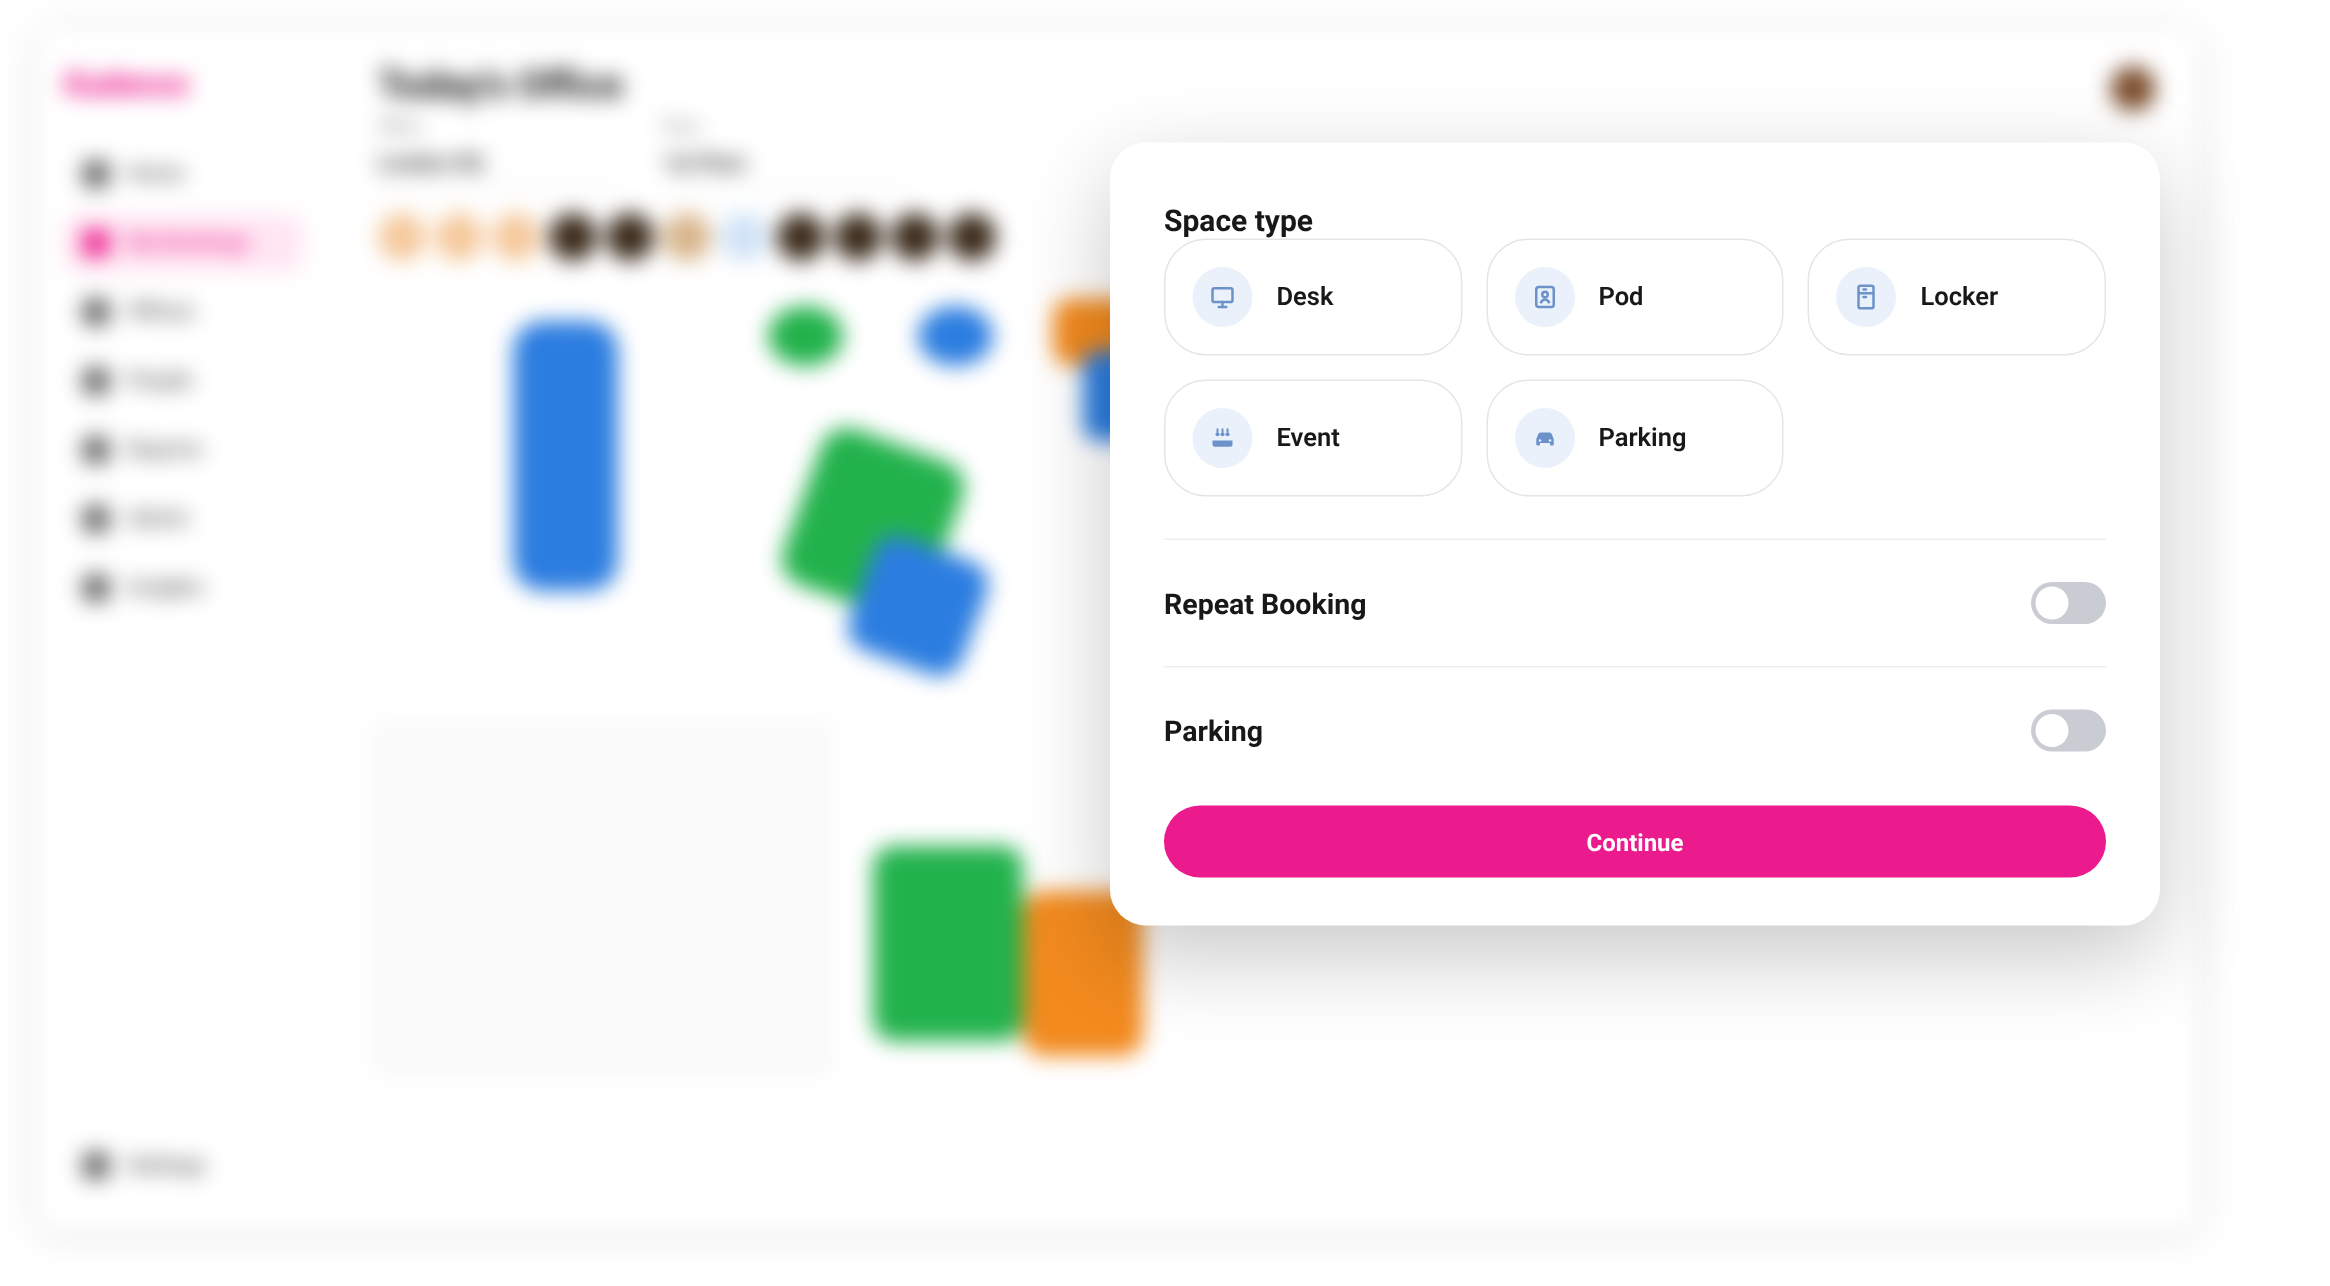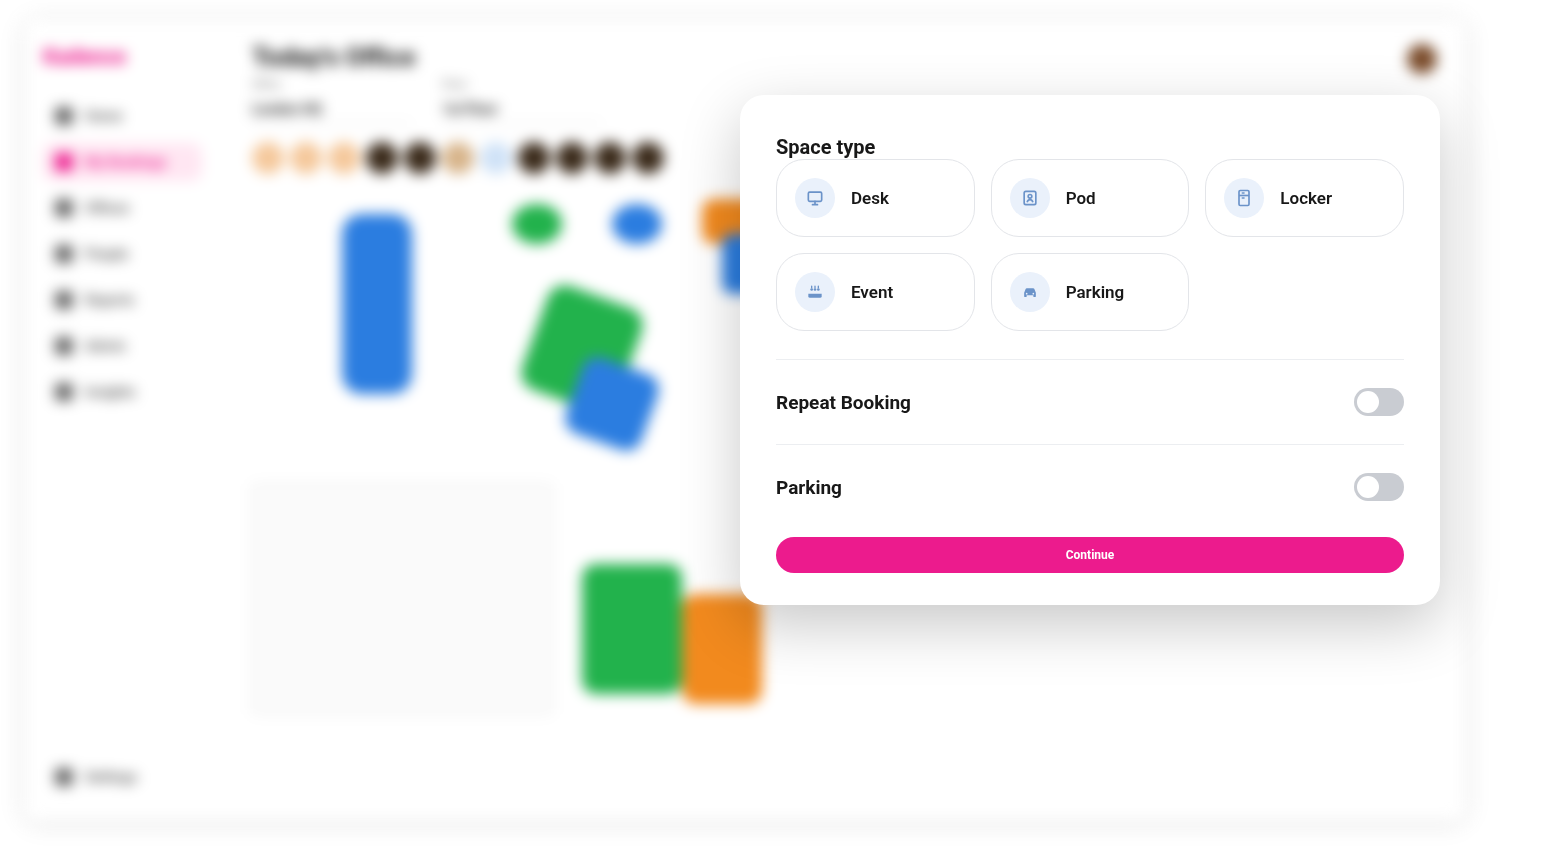--- a/index.html
+++ b/index.html
@@ -32,21 +32,21 @@
 .type-grid{display:grid;grid-template-columns:repeat(3,1fr);gap:16px;margin-bottom:28px}
 .type-card{display:flex;align-items:center;gap:16px;border:1px solid #e3e5e9;border-radius:28px;padding:18px 18px;cursor:pointer;background:#fff}
 .type-ico{width:40px;height:40px;border-radius:50%;background:#eaf1fb;display:flex;align-items:center;justify-content:center;color:#6b93c9}
 .type-ico svg{width:20px;height:20px}
 .type-label{font-size:17px;font-weight:600;color:#181818}
 .divider{height:1px;background:#eceef1;margin:8px 0}
 .toggle-row{display:flex;align-items:center;justify-content:space-between;padding:20px 0}
 .toggle-label{font-size:19px;font-weight:700;color:#181818}
 .toggle{width:50px;height:28px;border-radius:14px;background:#c9ccd2;position:relative;cursor:pointer}
 .toggle::after{content:"";position:absolute;width:22px;height:22px;border-radius:50%;background:#fff;top:3px;left:3px}
-.continue{width:100%;height:36px;border:none;border-radius:24px;background:#ec1b8d;color:#fff;font-size:12px;font-weight:700;cursor:pointer;margin-top:16px}
+.continue{width:100%;height:48px;border:none;border-radius:24px;background:#ec1b8d;color:#fff;font-size:16px;font-weight:700;cursor:pointer;margin-top:16px}
 </style>
 </head>
 <body>
 
 <div class="app">
   <div class="sidebar">
     <div class="logo">Kadence</div>
     <div class="nav-item">
         <span class="ni-ico"></span>
         <span>Home</span>

